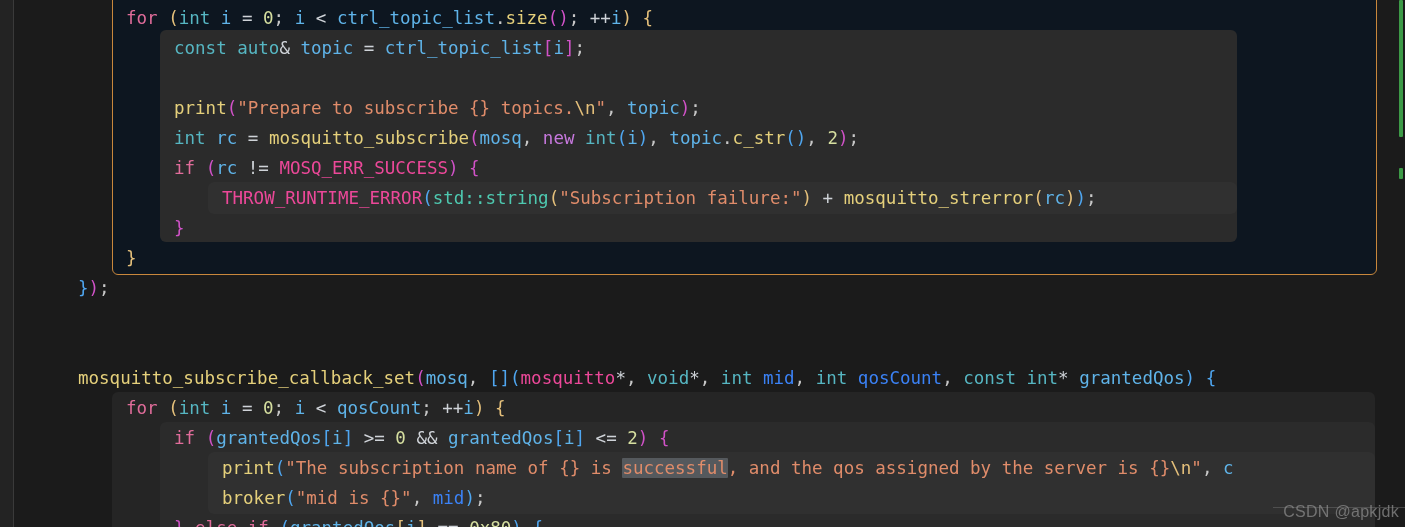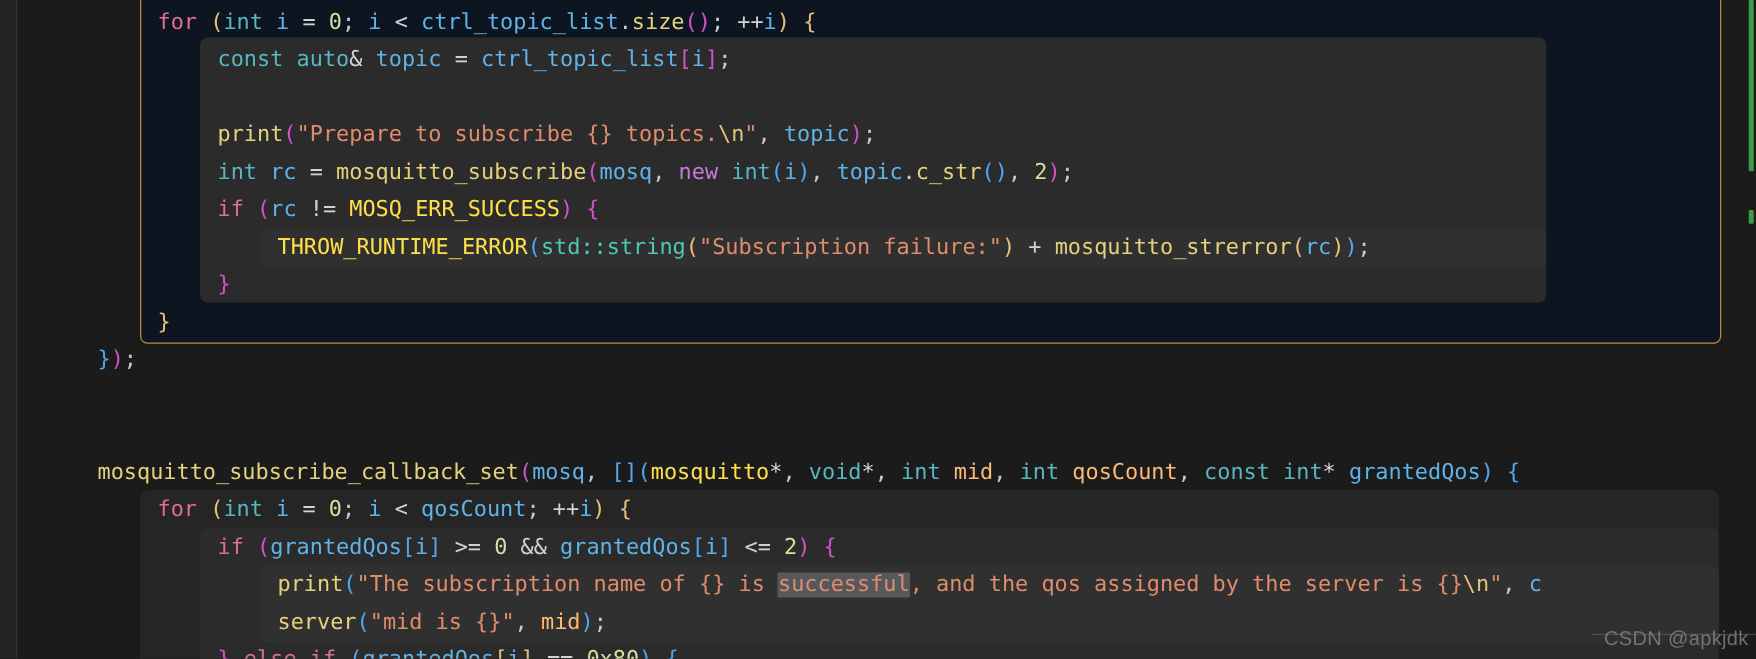--- a/index.html
+++ b/index.html
@@ -42,33 +42,33 @@
     line-height:30px;
     letter-spacing:0px;
     height:30px;
   }
 
   
   .kw   {color:#e06c9a;}   
   .kw2  {color:#c678dd;}   
   .type {color:#56b6c2;}   
   .fn   {color:#e5d07b;}   
-  .var  {color:#fdba74;}   
+  .var  {color:#3b82f6;}   
   .mem  {color:#5fb3e8;}   
   .num  {color:#d6dfa0;}   
   .str  {color:#e08c6a;}   
   .esc  {color:#e5c07b;}   
   .cmt  {color:#53803e;font-style:normal;}  
   .p1   {color:#e5c07b;}   
   .p2   {color:#d152c8;}   
   .p3   {color:#4fa6f0;}   
   .punc {color:#c8c8c8;}   
   .op   {color:#cfd3d8;}   
   .grn  {color:#4ec9b0;margin-top:38px;}   
-  .cls  {color:#fde047;}
+  .cls  {color:#ec4899;}
 
   
   .sel{background:#55595d;border-radius:1px;}
 
   
   .ruler{position:absolute;right:0;top:0;width:14px;height:527px;background:#1b1b1b;}
   .ruler-mark{position:absolute;right:2px;width:4px;border-radius:1px;}
 
   
   .watermark{
@@ -124,21 +124,21 @@
 
 
     <div class="ln" style="left:64px;top:363px;"><span class="fn">mosquitto_subscribe_callback_set</span><span class="p2">(</span><span class="mem">mosq</span><span class="punc">,</span> <span class="p3">[]</span><span class="p3">(</span><span class="cls">mosquitto</span><span class="op">*</span><span class="punc">,</span> <span class="type">void</span><span class="op">*</span><span class="punc">,</span> <span class="type">int</span> <span class="var">mid</span><span class="punc">,</span> <span class="type">int</span> <span class="var">qosCount</span><span class="punc">,</span> <span class="type">const</span> <span class="type">int</span><span class="op">*</span> <span class="mem">grantedQos</span><span class="p3">)</span> <span class="p3">{</span></div>
 
     <div class="ln" style="left:112px;top:393px;"><span class="kw">for</span> <span class="p1">(</span><span class="type">int</span> <span class="mem">i</span> <span class="op">=</span> <span class="num">0</span><span class="punc">;</span> <span class="mem">i</span> <span class="op">&lt;</span> <span class="mem">qosCount</span><span class="punc">;</span> <span class="op">++</span><span class="mem">i</span><span class="p1">)</span> <span class="p1">{</span></div>
 
     <div class="ln" style="left:160px;top:423px;"><span class="kw">if</span> <span class="p2">(</span><span class="mem">grantedQos</span><span class="p3">[</span><span class="mem">i</span><span class="p3">]</span> <span class="op">&gt;=</span> <span class="num">0</span> <span class="op">&amp;&amp;</span> <span class="mem">grantedQos</span><span class="p3">[</span><span class="mem">i</span><span class="p3">]</span> <span class="op">&lt;=</span> <span class="num">2</span><span class="p2">)</span> <span class="p2">{</span></div>
 
     <div class="ln" style="left:208px;top:453px;"><span class="fn">print</span><span class="p3">(</span><span class="str">"The subscription name of {} is </span><span class="str sel">successful</span><span class="str">, and the qos assigned by the server is {}</span><span class="esc">\n</span><span class="str">"</span><span class="punc">,</span> <span class="mem">c</span></div>
 
-    <div class="ln" style="left:208px;top:483px;"><span class="fn">server</span><span class="p3">(</span><span class="str">"mid is {}"</span><span class="punc">,</span> <span class="var">mid</span><span class="p3">)</span><span class="punc">;</span></div>
+    <div class="ln" style="left:208px;top:483px;"><span class="fn">broker</span><span class="p3">(</span><span class="str">"mid is {}"</span><span class="punc">,</span> <span class="var">mid</span><span class="p3">)</span><span class="punc">;</span></div>
 
     <div class="ln" style="left:160px;top:513px;"><span class="p2">}</span> <span class="kw">else</span> <span class="kw">if</span> <span class="p3">(</span><span class="mem">grantedQos</span><span class="p1">[</span><span class="mem">i</span><span class="p1">]</span> <span class="op">==</span> <span class="num">0x80</span><span class="p3">)</span> <span class="p3">{</span></div>
 
   </div>
 
   <div class="ruler">
     <div class="ruler-mark" style="top:0px;height:137px;background:#3d9a47;"></div>
     <div class="ruler-mark" style="top:168px;height:11px;background:#3d9a47;"></div>
   </div>
 

